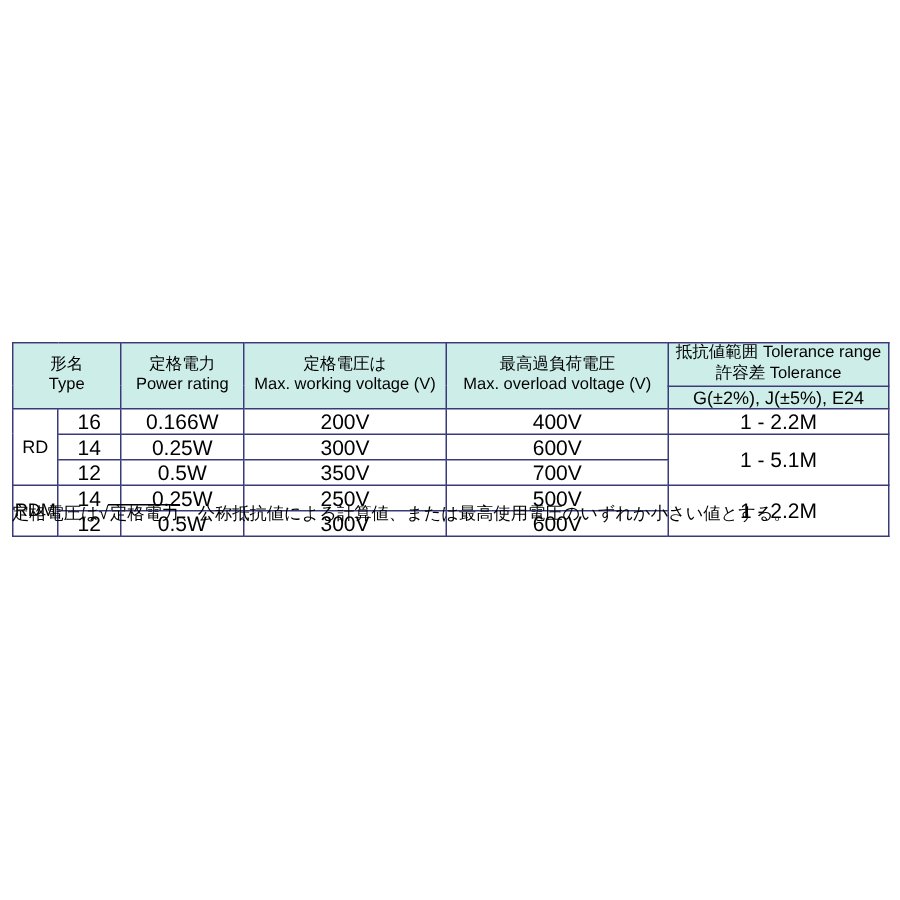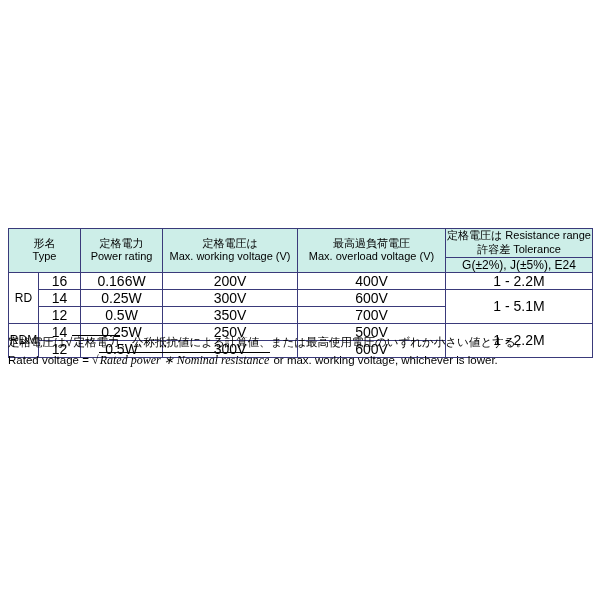--- a/index.html
+++ b/index.html
@@ -133,21 +133,21 @@
           </td>
           <td class="hdr" rowspan="2">
             <span class="jp">定格電圧は</span>
             <span class="en">Max. working voltage (V)</span>
           </td>
           <td class="hdr" rowspan="2">
             <span class="jp">最高過負荷電圧</span>
             <span class="en">Max. overload voltage (V)</span>
           </td>
           <td class="hdr">
-            <span class="jp">定格電圧は Resistance range</span>
+            <span class="jp">抵抗値範囲 Tolerance range</span>
             <span class="en">許容差 Tolerance</span>
           </td>
         </tr>
         <tr>
           <td class="hdr-sub">G(±2%), J(±5%), E24</td>
         </tr>
 
         <tr>
           <td class="cell cell-type" rowspan="3">RD</td>
           <td class="cell cell-num">16</td>
@@ -186,16 +186,15 @@
           <td class="cell">0.5W</td>
           <td class="cell">300V</td>
           <td class="cell">600V</td>
         </tr>
       </tbody>
     </table>
   </div>
 
   <div class="notes">
     <div class="line1"><span>定格電圧は</span><span class="radsym">√</span><span class="overline">定格電力</span><span>、公称抵抗値による計算値、または最高使用電圧のいずれか小さい値とする。</span></div>
-    <div class="line2"><span>Rated voltage = </span><span class="radsym serif">√</span><span class="overline ital">Rated power ∗ Nominal resistance</span><span> or max. working voltage, whichever is lower.</span></div>
   </div>
 
 </div>
 
 </body></html>

